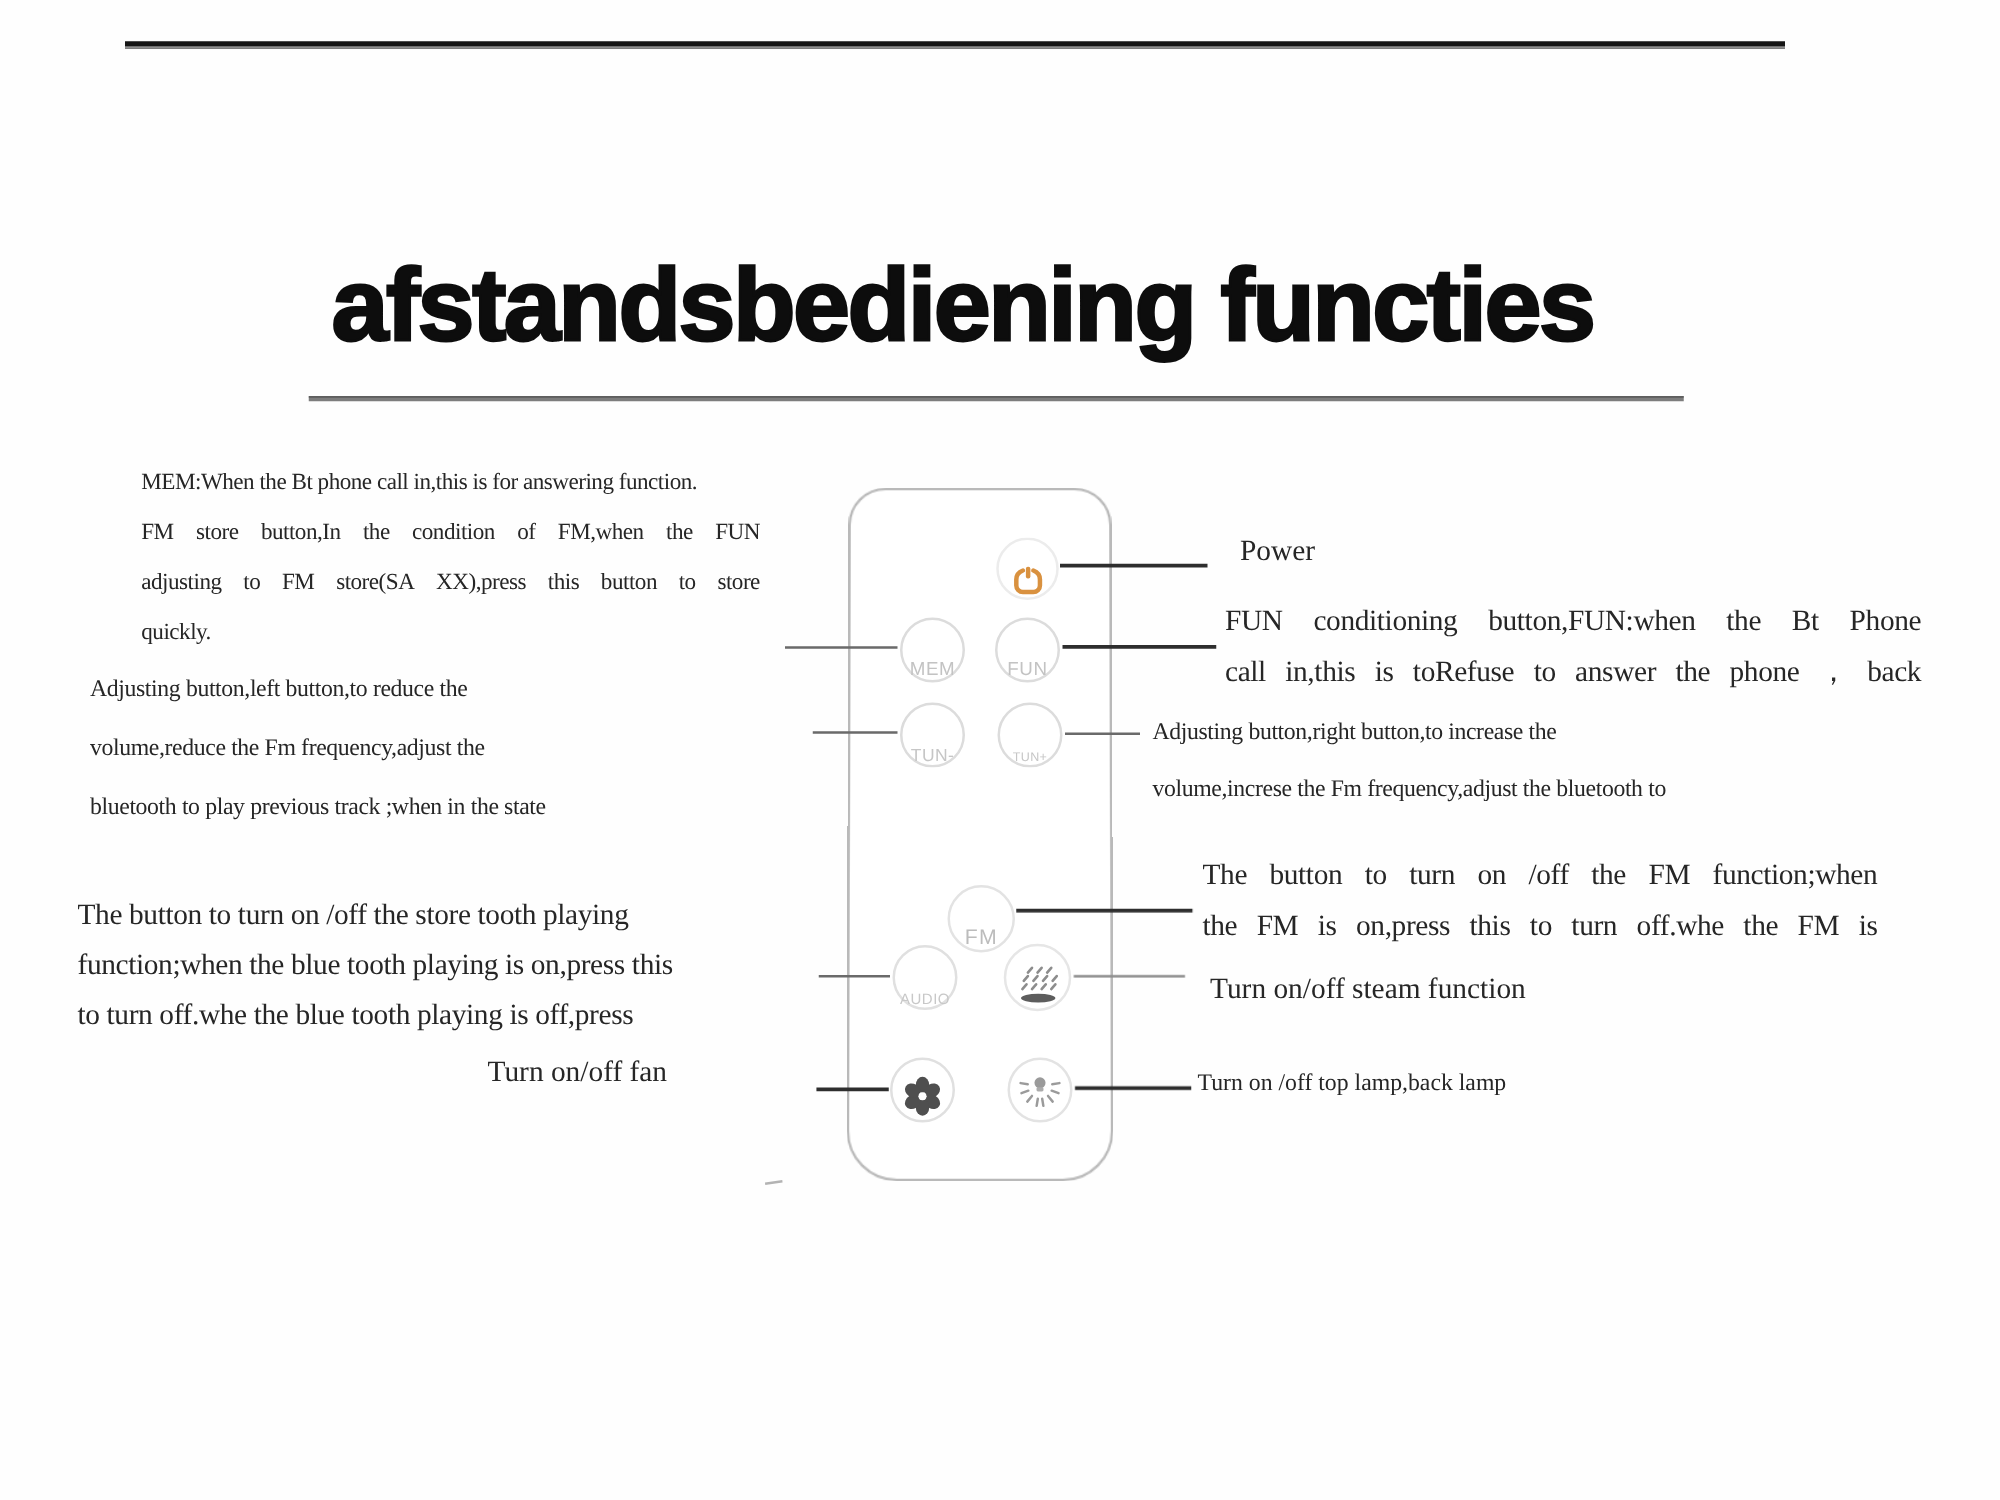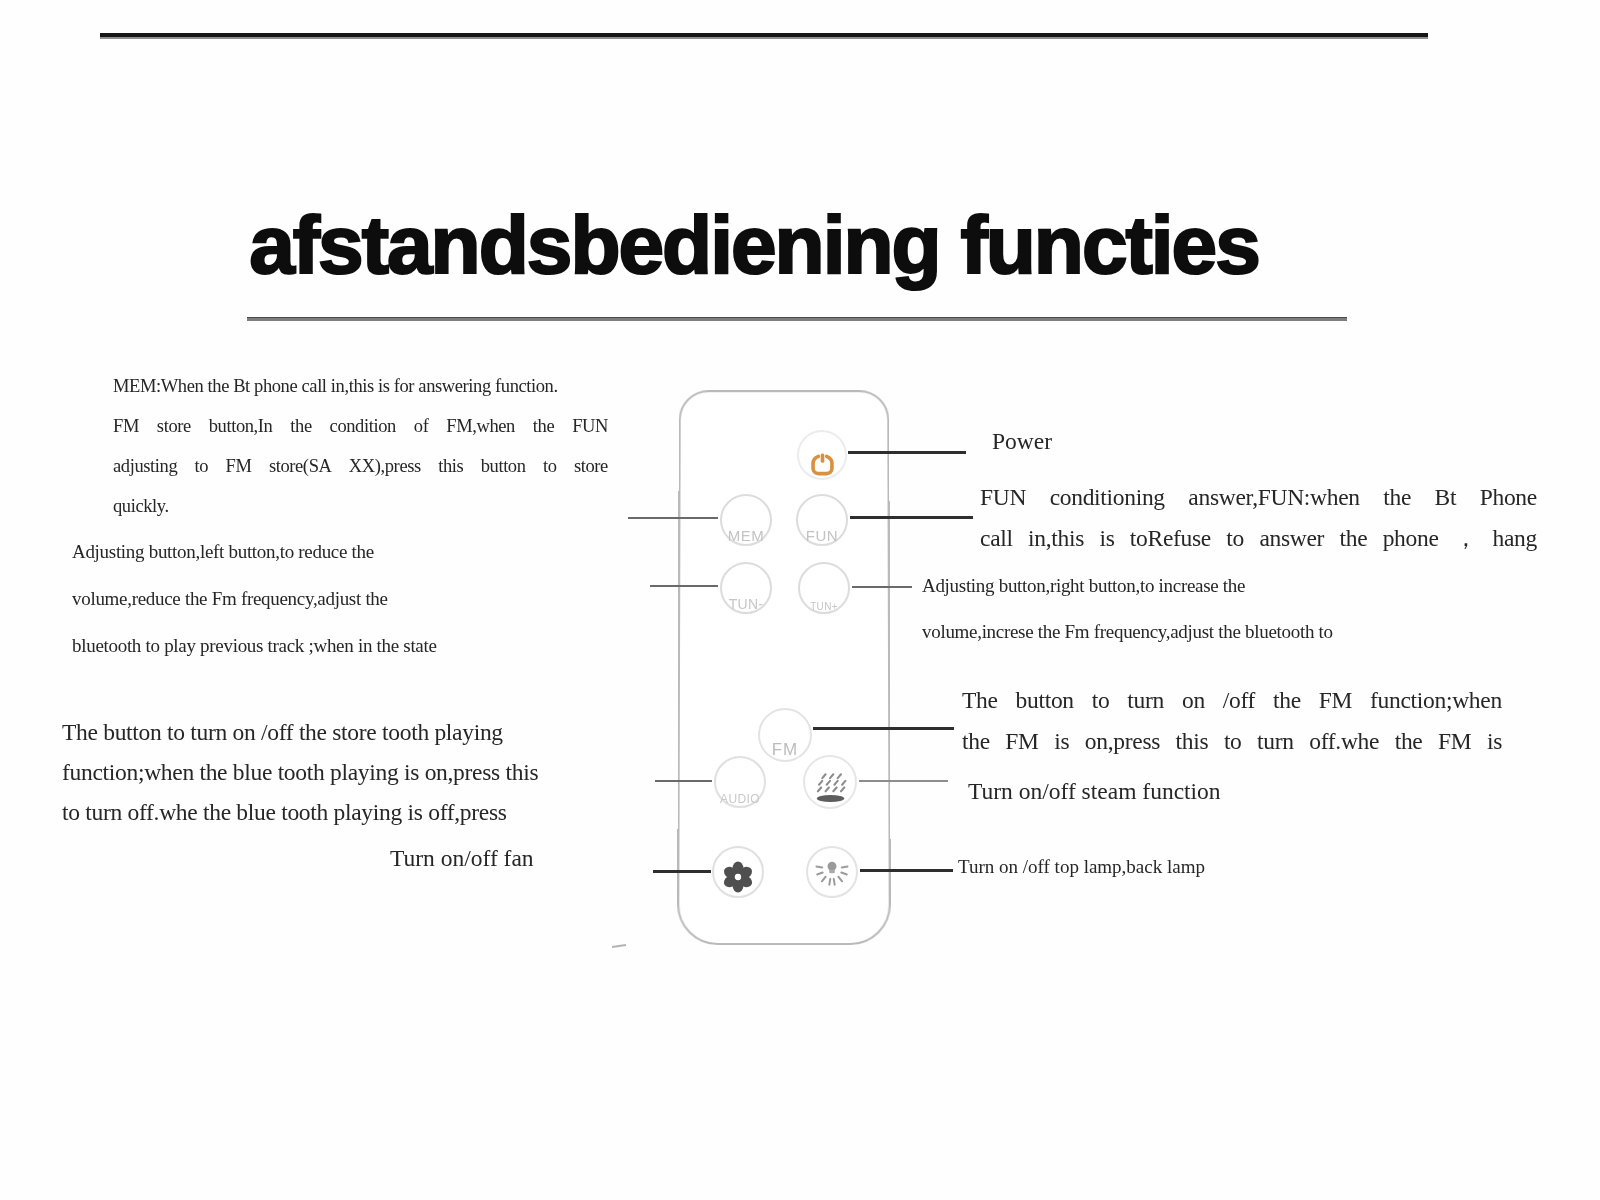--- a/index.html
+++ b/index.html
@@ -15,21 +15,21 @@
 
   
   .top-rule {
     position: absolute;
     left: 100px; top: 33px; width: 1328px; height: 4px;
     background: #161616;
     border-bottom: 2px solid #8f8f8f;
   }
   .title {
     position: absolute;
-    left: 104px; top: 198px; width: 1300px;
+    left: 120px; top: 198px; width: 1300px;
     margin: 0;
     text-align: center;
     font-family: "Liberation Sans", sans-serif;
     font-weight: bold;
     font-size: 82px;
     letter-spacing: -2px;
     color: #0d0d0d;
     -webkit-text-stroke: 2.2px #0d0d0d;
     white-space: nowrap;
   }
@@ -155,36 +155,36 @@
   </div>
 
   <div class="tblock l-fan tline">Turn on/off fan</div>
 
   <div class="tblock l-power tline">Power</div>
 
   <div class="tblock b-fun">
     <div class="tline justified">
         <span>FUN</span>
         <span>conditioning</span>
-        <span>answer,FUN:when</span>
+        <span>button,FUN:when</span>
         <span>the</span>
         <span>Bt</span>
         <span>Phone</span>
       </div>
     <div class="tline justified">
         <span>call</span>
         <span>in,this</span>
         <span>is</span>
         <span>toRefuse</span>
         <span>to</span>
         <span>answer</span>
         <span>the</span>
         <span>phone</span>
         <span>，</span>
-        <span>hang</span>
+        <span>back</span>
       </div>
   </div>
 
   <div class="tblock b-tunp">
     <div class="tline">Adjusting button,right button,to increase the</div>
     <div class="tline">volume,increse the Fm frequency,adjust the bluetooth to</div>
   </div>
 
   <div class="tblock b-fm">
     <div class="tline justified">

